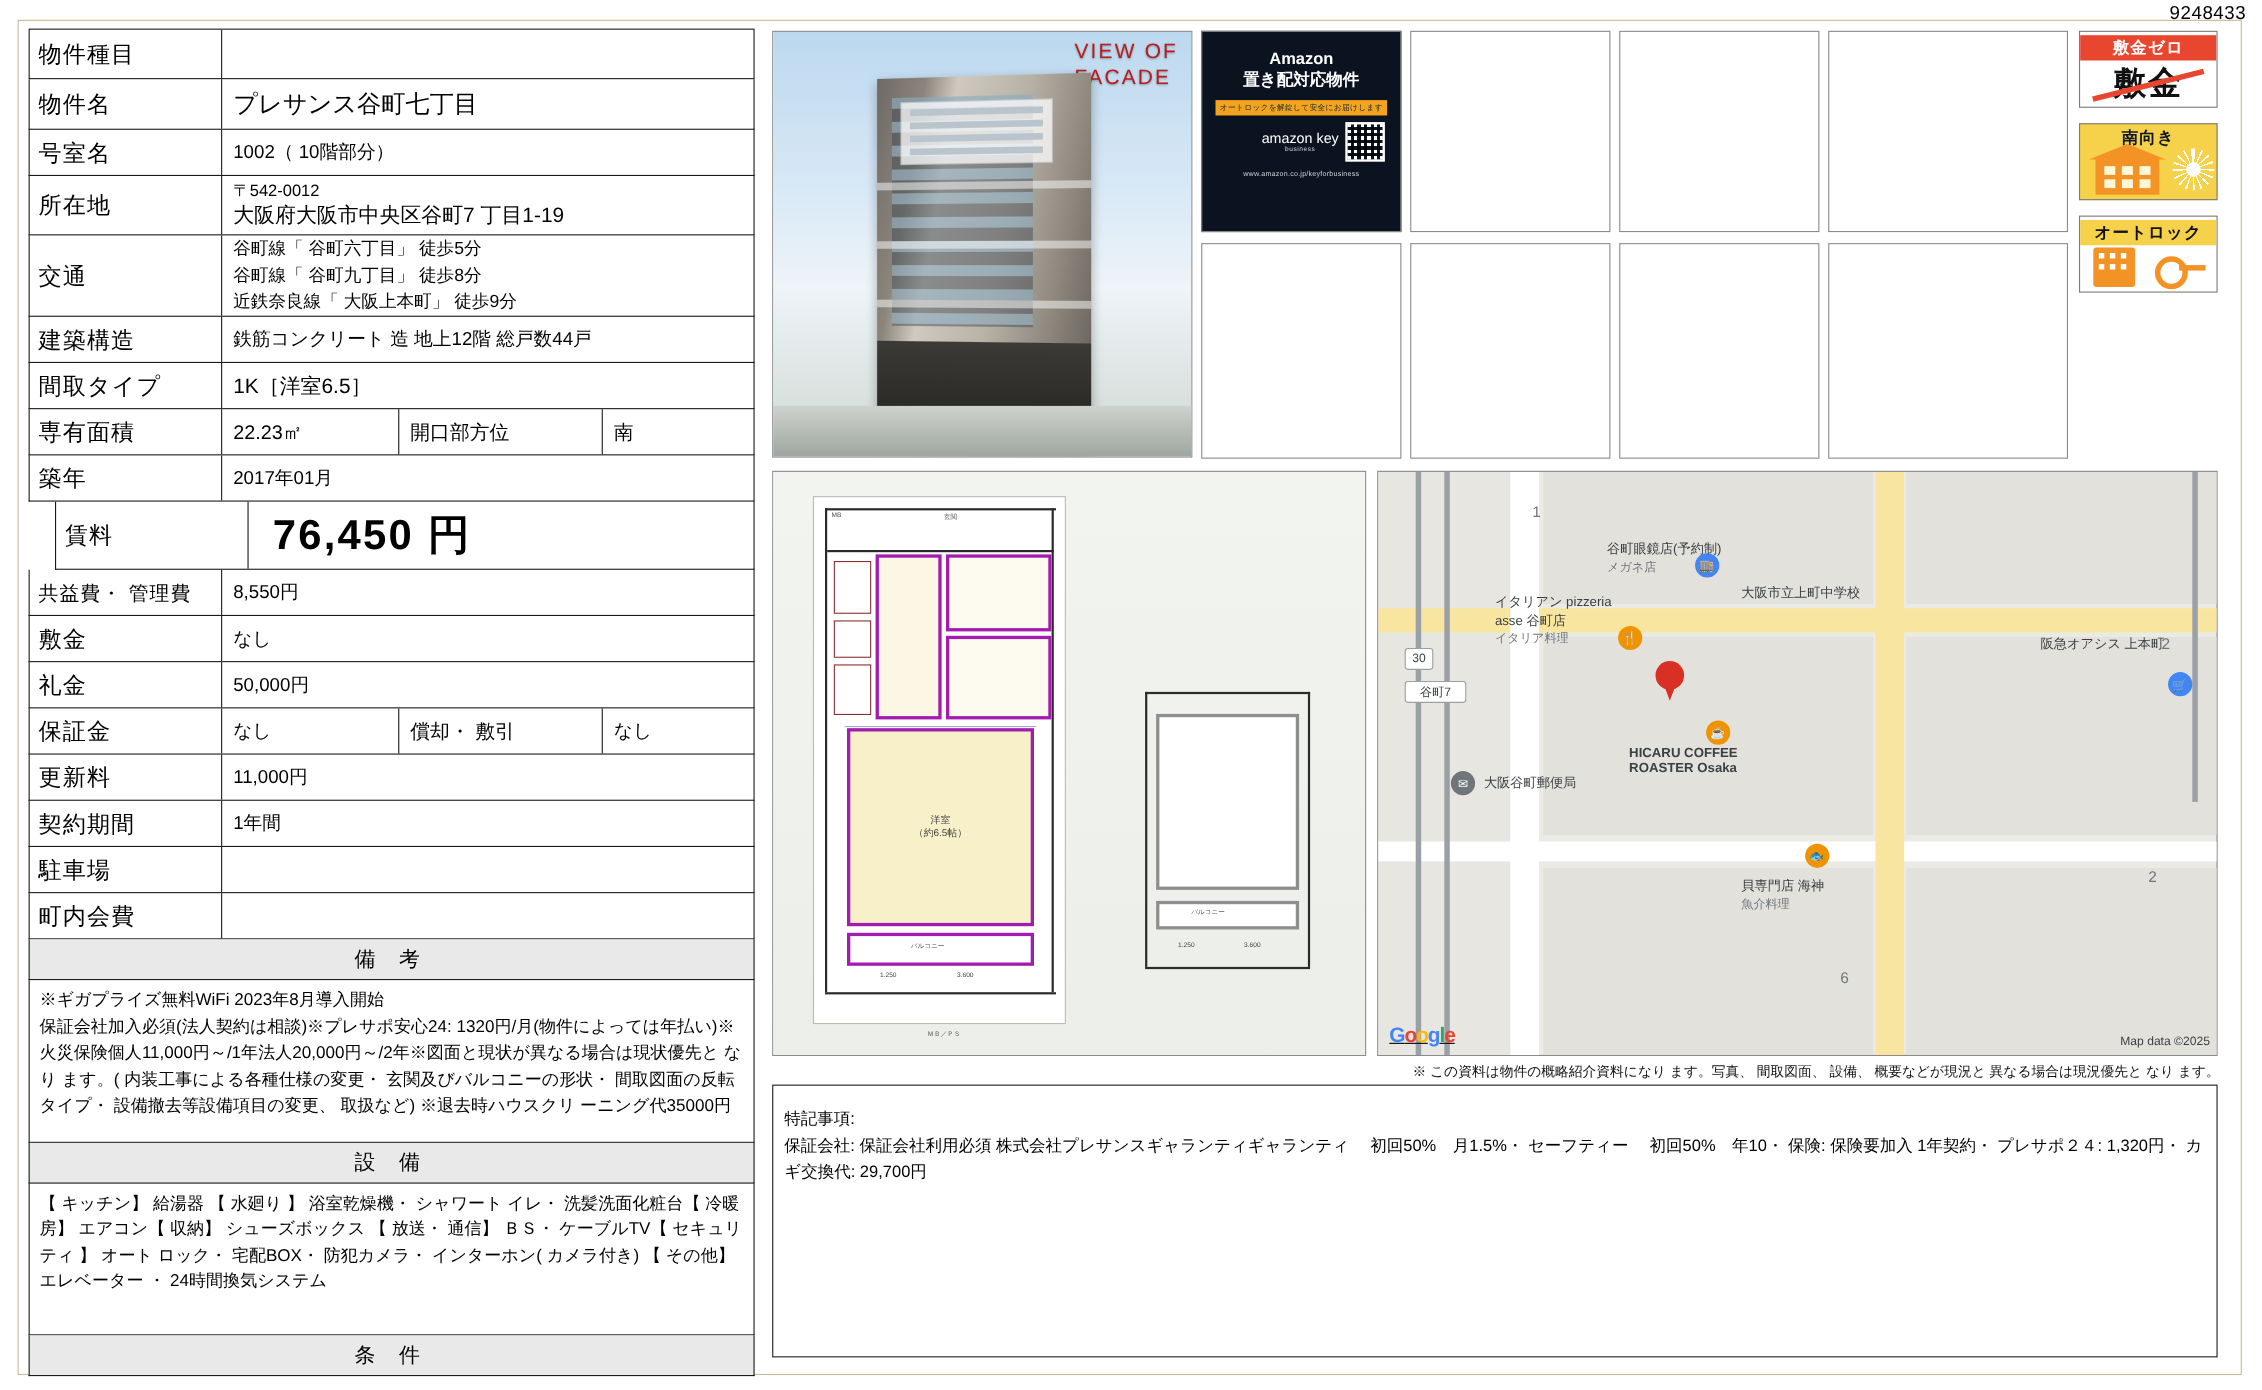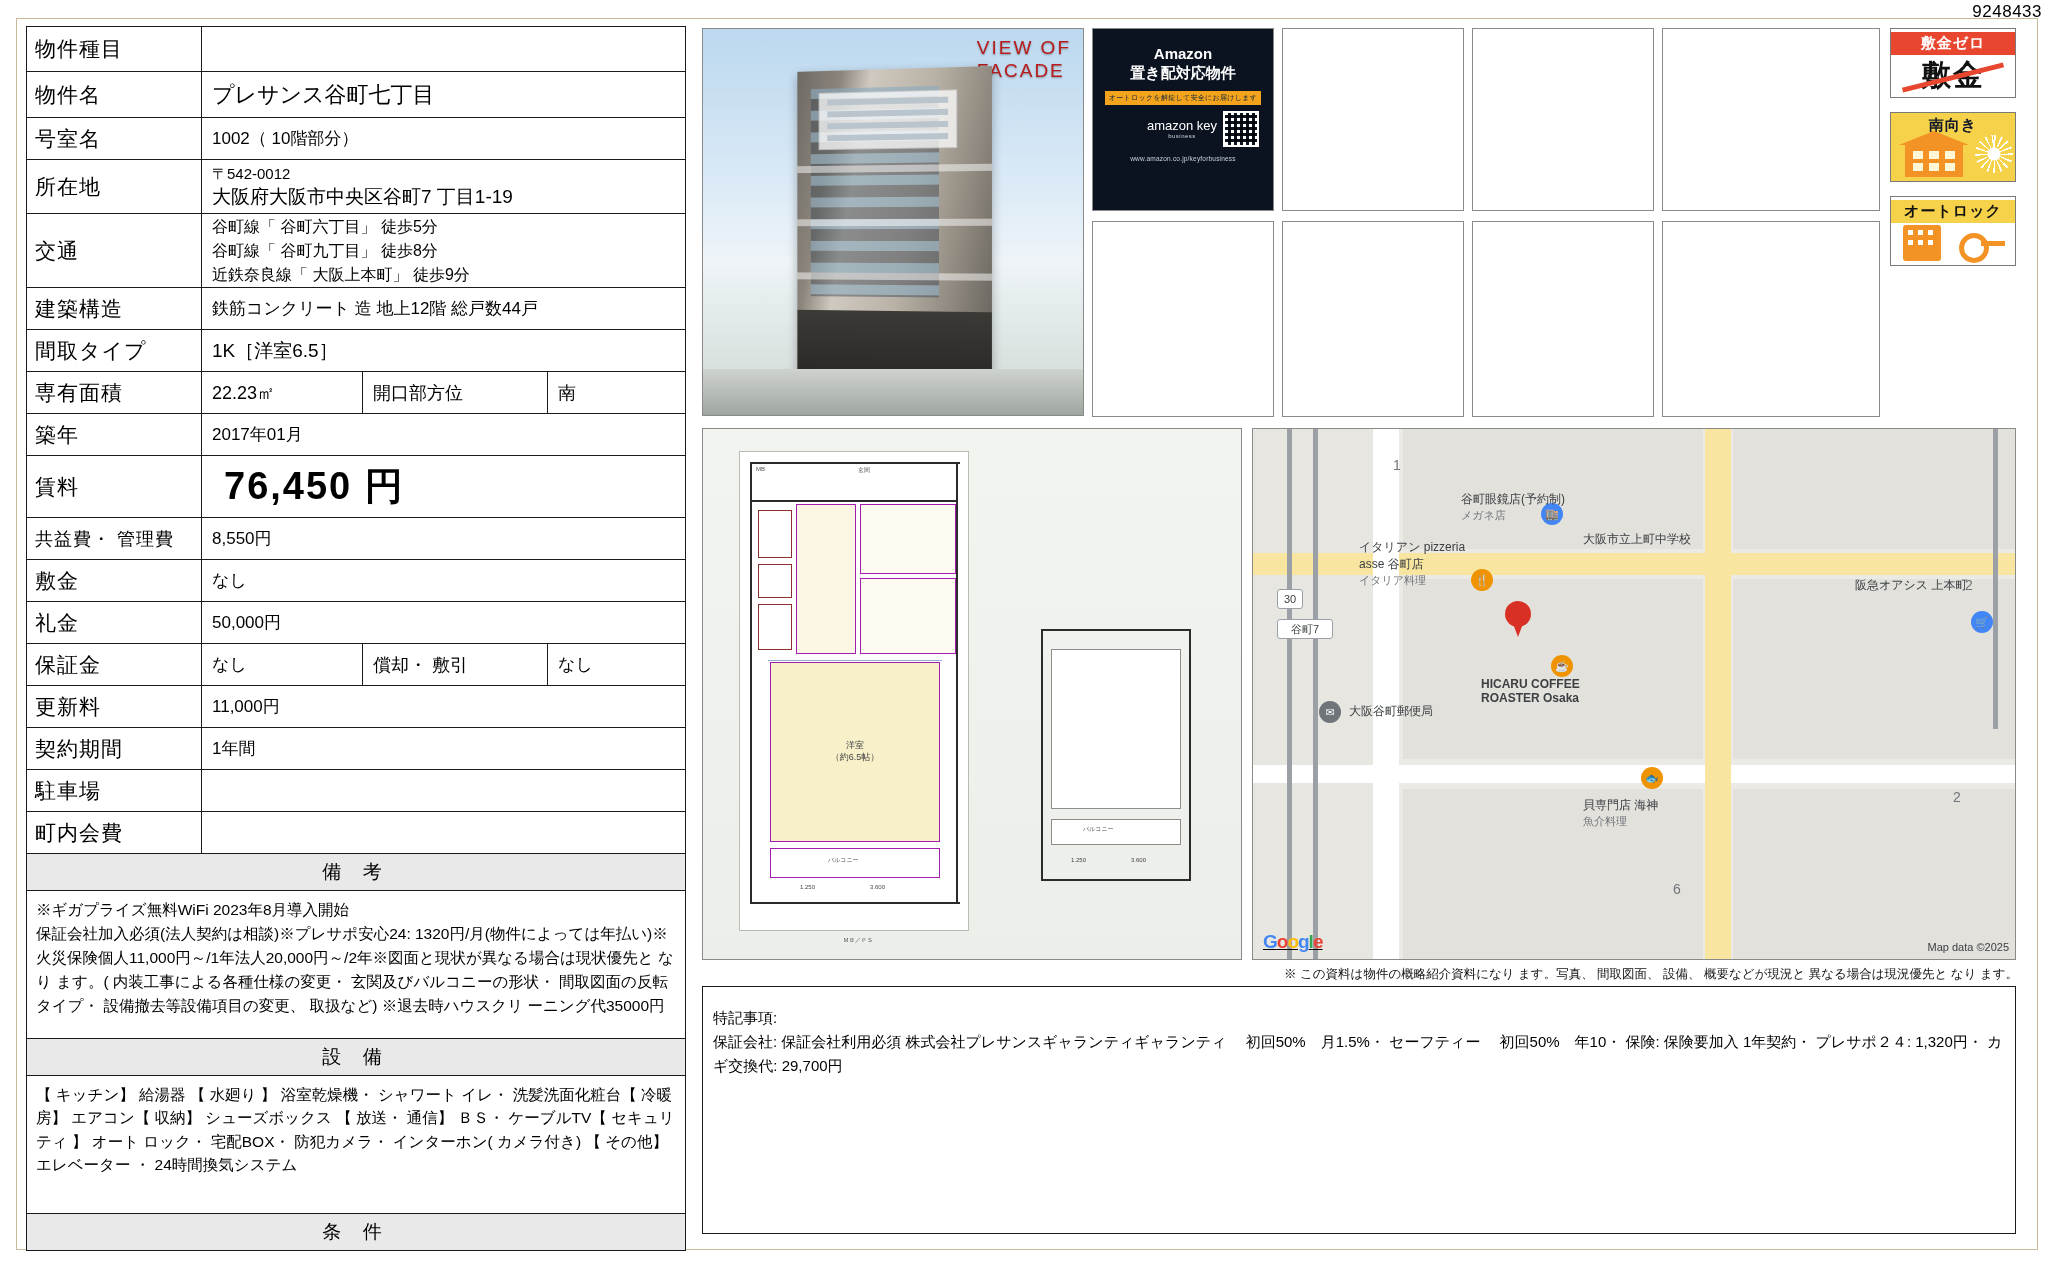--- a/index.html
+++ b/index.html
@@ -46,21 +46,21 @@
   .h-48 { height:46px; }
   .h-56 { height:54px; }
 
   .addr-val { flex-direction:column; align-items:flex-start; justify-content:center; line-height:1.35; }
   .addr-val .zip { font-size:15px; }
   .addr-val .a1 { font-size:19px; }
 
   .traffic-val { flex-direction:column; align-items:flex-start; justify-content:center; font-size:16px; line-height:1.5; }
 
   .rent-row .val { font-size:38px; font-weight:bold; letter-spacing:2px; padding-left:22px;}
-  .rent-row { height:62px; }
+  .rent-row { height:62px;margin-left:24px; }
 
   .sub-split { display:flex; flex:1; }
   .sub-split .sv { padding:6px 10px; font-size:18px; display:flex; align-items:center; }
   .divider-l { border-left:1px solid #1a1a1a; }
   .sub-lbl { font-size:19px; }
 
   .madori .val { font-size:19px; }
 
   
   .sec-head {
@@ -205,21 +205,21 @@
   }
   .plan-bg { position:absolute; inset:0; background:
       linear-gradient(#f2f4ef,#eceee9);
   }
   .plan-paper {
     position:absolute; left:36px; top:22px; width:230px; height:480px;
     background:#fff; border:1px solid #b8bdb4;
   }
   .pw { position:absolute; background:#2b2b2b; }
   .room {
-    position:absolute; background:#f7f0c9; border:1px solid #a21caf;
+    position:absolute; background:#f7f0c9; border:3px solid #a21caf;
   }
   .room.lbl-c { display:flex;align-items:center;justify-content:center;font-size:9px;color:#444;text-align:center;line-height:1.3;}
   .tiny { position:absolute; font-size:6px; color:#555; }
   .fixture { position:absolute; border:1px solid #8b2f2f; }
   .blueline { position:absolute; background:#2b5ca8; }
   .plan-second {
     position:absolute; right:10px; top:200px; width:210px; height:300px;
   }
   .plan-dim { position:absolute; font-size:6px; color:#444; }
 

